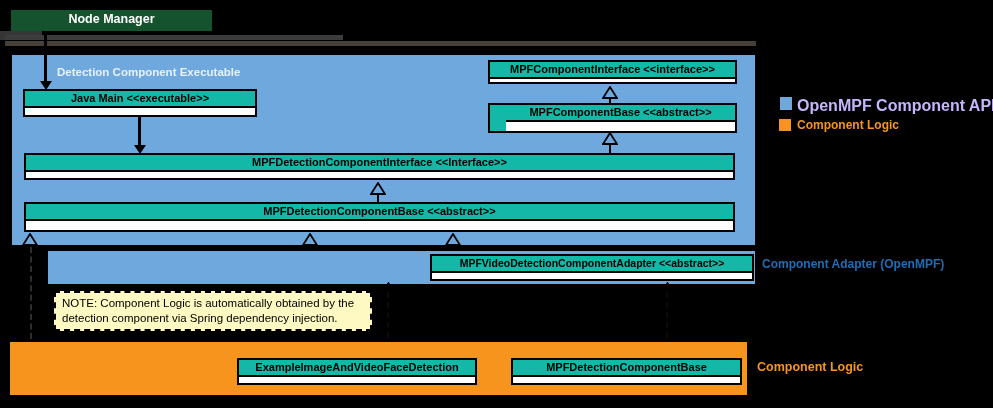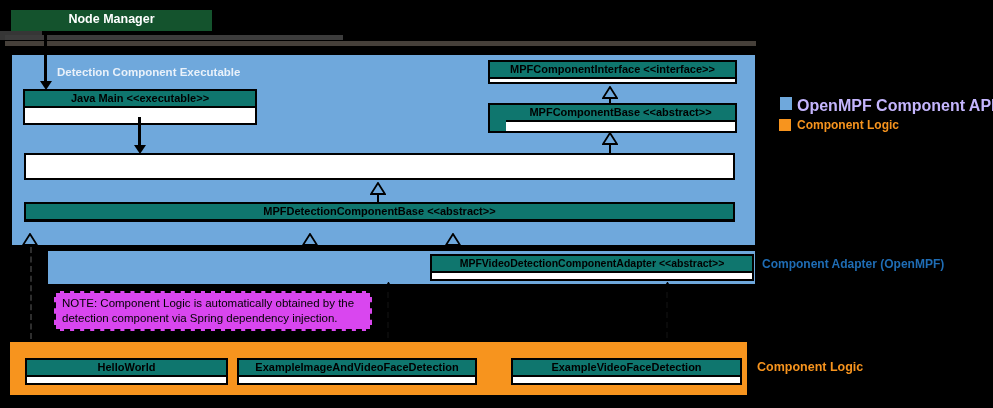--- a/index.html
+++ b/index.html
@@ -2,21 +2,21 @@
 <html><head>
 <meta charset="utf-8">
 <style>
   html,body{margin:0;padding:0;background:#000;}
   #canvas{
     position:relative;width:993px;height:408px;background:#000;overflow:hidden;
     font-family:"Liberation Sans","DejaVu Sans",sans-serif;
   }
   
   .uml{
-    position:absolute;background:#0f766e;border:2px solid #000;box-sizing:border-box;
+    position:absolute;background:#14b8a6;border:2px solid #000;box-sizing:border-box;
     display:flex;flex-direction:column;
   }
   .uml-t{
     flex:0 0 auto;font-weight:bold;font-size:11px;line-height:13px;color:#000;
     text-align:center;border-bottom:2px solid #000;padding:1px 2px;
     white-space:nowrap;overflow:hidden;
   }
   .uml-t.small{font-size:10.5px;}
   .uml-e{flex:1 1 auto;background:#fff;}
   
@@ -28,21 +28,21 @@
   .arrowhead{
     position:absolute;width:0;height:0;
     border-left:6px solid transparent;border-right:6px solid transparent;
     border-top:9px solid #000;
   }
   .tri{position:absolute;}
   .lbl{position:absolute;font-weight:bold;white-space:nowrap;text-align:right;}
   .legend-sq{position:absolute;box-sizing:border-box;}
   .graybar{position:absolute;}
   .note{
-    position:absolute;background:#d946ef;border:2px dashed #000;box-sizing:border-box;
+    position:absolute;background:#fef9c3;border:2px dashed #000;box-sizing:border-box;
     font-size:11.5px;line-height:1.3;color:#000;padding:3px 5px 4px 6px;
   }
 </style>
 </head>
 <body>
 
 <div id="canvas">
 
   <div class="container" style="left:8px;top:7px;width:207px;height:27px;background:#14532d;border-width:3px;">
     <div class="lbl" style="left:0;top:2px;width:100%;text-align:center;color:#fff;font-size:12.5px;">Node Manager</div>
@@ -51,21 +51,21 @@
   <div class="graybar" style="left:0;top:31px;width:42px;height:9px;background:#363636;"></div>
   <div class="graybar" style="left:5px;top:35px;width:338px;height:5px;background:#3c3c3c;"></div>
   <div class="graybar" style="left:5px;top:41px;width:751px;height:5px;background:#46403a;"></div>
 
   <div class="container" style="left:10px;top:53px;width:747px;height:194px;background:#6FA8DC;"></div>
   <div class="lbl" style="left:57px;top:66px;color:#E9F1FA;font-size:11.5px;">Detection Component Executable</div>
 
   <div class="vline" style="left:44px;top:33px;height:48px;"></div>
   <div class="arrowhead" style="left:40px;top:81px;"></div>
 
-  <div class="uml" style="left:23px;top:89px;width:234px;height:36px;">
+  <div class="uml" style="left:23px;top:89px;width:234px;height:28px;">
     <div class="uml-t">Java Main &lt;&lt;executable&gt;&gt;</div>
     <div class="uml-e"></div>
   </div>
 
   <div class="uml" style="left:488px;top:60px;width:249px;height:24px;">
     <div class="uml-t">MPFComponentInterface &lt;&lt;interface&gt;&gt;</div>
     <div class="uml-e"></div>
   </div>
 
   <svg class="tri" style="left:602px;top:86px;" width="16" height="13" viewBox="0 0 16 13">
@@ -80,29 +80,30 @@
 
   <svg class="tri" style="left:602px;top:132px;" width="16" height="13" viewBox="0 0 16 13">
     <polygon points="8,1 1,12 15,12" fill="none" stroke="#000" stroke-width="1.8"></polygon>
   </svg>
   <div class="stub" style="left:609px;top:144px;height:10px;"></div>
 
   <div class="vline" style="left:138px;top:117px;height:28px;"></div>
   <div class="arrowhead" style="left:134px;top:145px;"></div>
 
   <div class="uml" style="left:24px;top:153px;width:711px;height:27px;">
+    <div class="uml-t">MPFDetectionComponentInterface &lt;&lt;Interface&gt;&gt;</div>
     <div class="uml-e"></div>
   </div>
 
   <svg class="tri" style="left:370px;top:182px;" width="16" height="13" viewBox="0 0 16 13">
     <polygon points="8,1 1,12 15,12" fill="none" stroke="#000" stroke-width="1.8"></polygon>
   </svg>
   <div class="stub" style="left:377px;top:194px;height:8px;"></div>
 
-  <div class="uml" style="left:24px;top:202px;width:711px;height:20px;">
+  <div class="uml" style="left:24px;top:202px;width:711px;height:30px;">
     <div class="uml-t">MPFDetectionComponentBase &lt;&lt;abstract&gt;&gt;</div>
     <div class="uml-e"></div>
   </div>
 
   <svg class="tri" style="left:22px;top:233px;" width="16" height="13" viewBox="0 0 16 13">
     <polygon points="8,1 1,12 15,12" fill="none" stroke="#000" stroke-width="1.8"></polygon>
   </svg>
   <svg class="tri" style="left:302px;top:233px;" width="16" height="13" viewBox="0 0 16 13">
     <polygon points="8,1 1,12 15,12" fill="none" stroke="#000" stroke-width="1.8"></polygon>
   </svg>
@@ -131,30 +132,26 @@
 
   <div class="dash" style="left:30px;top:247px;height:92px;border-left-color:#2e2e2e;"></div>
   <div class="dash" style="left:30px;top:339px;height:19px;border-left-color:#000;"></div>
 
   <div class="note" style="left:54px;top:291px;width:318px;height:40px;">
     <span>NOTE: Component Logic is automatically obtained by the detection component via Spring dependency injection.</span>
   </div>
 
   <div class="container" style="left:8px;top:340px;width:741px;height:57px;background:#F7941E;"></div>
 
-  <div class="uml" style="left:25px;top:358px;width:203px;height:27px;">
-    <div class="uml-t">HelloWorld</div>
-    <div class="uml-e"></div>
-  </div>
   <div class="uml" style="left:237px;top:358px;width:240px;height:27px;">
     <div class="uml-t">ExampleImageAndVideoFaceDetection</div>
     <div class="uml-e"></div>
   </div>
   <div class="uml" style="left:511px;top:358px;width:231px;height:27px;">
-    <div class="uml-t">ExampleVideoFaceDetection</div>
+    <div class="uml-t">MPFDetectionComponentBase</div>
     <div class="uml-e"></div>
   </div>
 
   <div class="legend-sq" style="left:780px;top:97px;width:12px;height:13px;background:#6FA8DC;"></div>
   <div class="lbl" style="left:797px;top:97px;color:#c4b5fd;font-size:16px;">OpenMPF Component API</div>
   <div class="legend-sq" style="left:779px;top:119px;width:12px;height:12px;background:#F7941E;"></div>
   <div class="lbl" style="left:797px;top:118px;color:#F7941E;font-size:12px;">Component Logic</div>
 
   <div class="lbl" style="left:762px;top:257px;color:#1F6DB5;font-size:12px;">Component Adapter (OpenMPF)</div>
   <div class="lbl" style="left:757px;top:360px;color:#F7941E;font-size:12.5px;">Component Logic</div>

